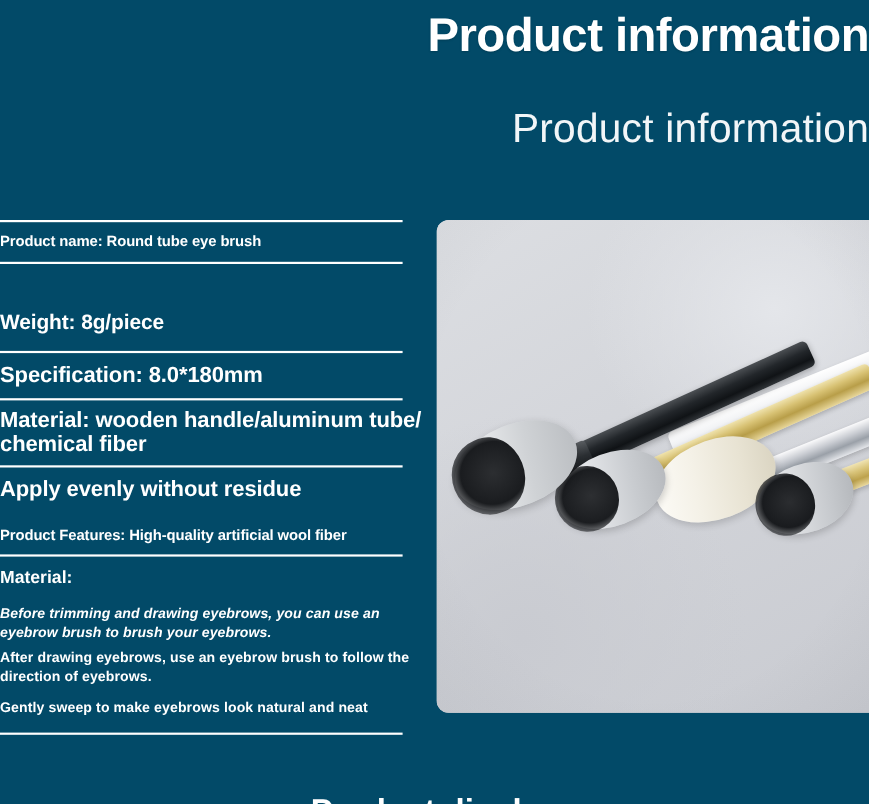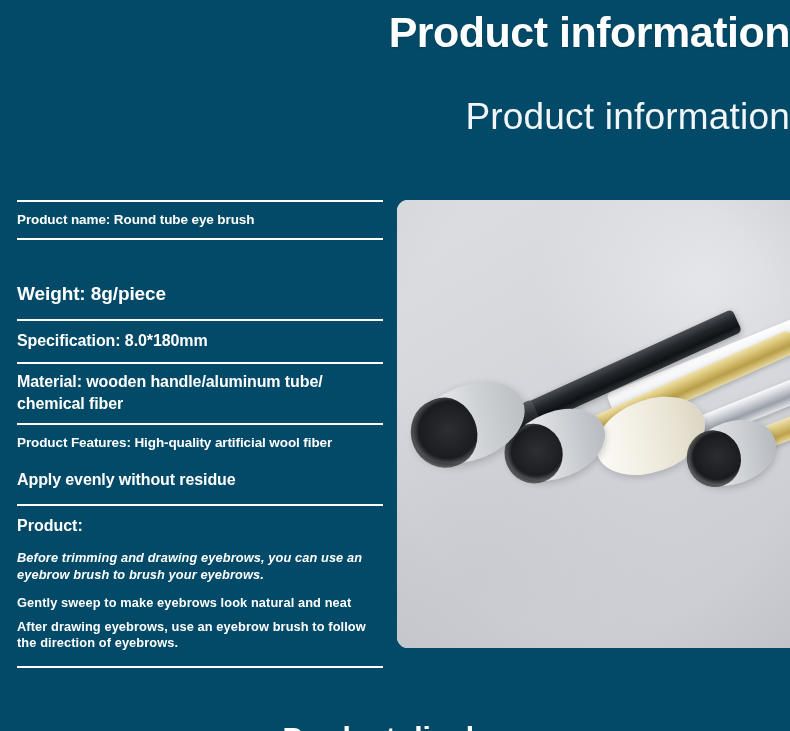--- a/index.html
+++ b/index.html
@@ -47,21 +47,20 @@
     left: 0;
     width: 790px;
     height: 450px;
     display: flex;
     align-items: flex-start;
   }
 
   .spec-column {
     width: 383px;
     flex: 0 0 383px;
-    padding-left: 17px;
     box-sizing: border-box;
   }
 
   .rule {
     height: 2px;
     background: #ffffff;
     width: 366px;
     margin: 0;
   }
   .rule.top { margin-bottom: 0; }
@@ -70,21 +69,21 @@
     padding: 7px 0 7px 0;
   }
   .spec-text {
     margin: 0;
     font-weight: bold;
     color: #ffffff;
     letter-spacing: -0.1px;
   }
 
   .size-sm  { font-size: 13.5px; line-height: 19px; }
-  .size-md  { font-size: 16px; line-height: 22px; }
+  .size-md  { font-size: 20px; line-height: 22px; }
   .size-lg  { font-size: 19px;   line-height: 25px; }
 
   .spec-row.name     { padding: 8px 0 9px; }
   .spec-row.weight   { padding: 10px 0 13px; margin-top: 31px; }
   .spec-row.spec     { padding: 9px 0 10px; }
   .spec-row.material { padding: 7px 0 8px; }
   .spec-row.features { padding: 8px 0 8px; }
   .spec-row.apply    { padding: 9px 0 13px; }
 
   .benefits-head {
@@ -295,37 +294,37 @@
     </div>
 
     <div class="rule"></div>
 
     <div class="spec-row material">
       <p class="spec-text size-md">Material: wooden handle/aluminum tube/ chemical fiber</p>
     </div>
 
     <div class="rule"></div>
 
+    <div class="spec-row apply">
+      <p class="spec-text size-md">Apply evenly without residue</p>
+    </div>
+
     <div class="spec-row features">
       <p class="spec-text size-sm">Product Features: High-quality artificial wool fiber</p>
     </div>
 
-    <div class="spec-row apply">
-      <p class="spec-text size-md">Apply evenly without residue</p>
-    </div>
-
-    <div class="rule"></div>
-
-    <h2 class="benefits-head">Product:</h2>
+    <div class="rule"></div>
+
+    <h2 class="benefits-head">Material:</h2>
 
     <p class="benefit-p first">Before trimming and drawing eyebrows, you can use an eyebrow brush to brush your eyebrows.</p>
 
+    <p class="benefit-p">After drawing eyebrows, use an eyebrow brush to follow the direction of eyebrows.</p>
+
     <p class="benefit-p last">Gently sweep to make eyebrows look natural and neat</p>
-
-    <p class="benefit-p">After drawing eyebrows, use an eyebrow brush to follow the direction of eyebrows.</p>
 
     <div class="rule bottom"></div>
   </div>
 
   <div class="image-panel">
     <div class="photo">
 
       <div class="handle h-white"></div>
       <div class="handle h-gold"></div>
       <div class="handle h-silver"></div>

